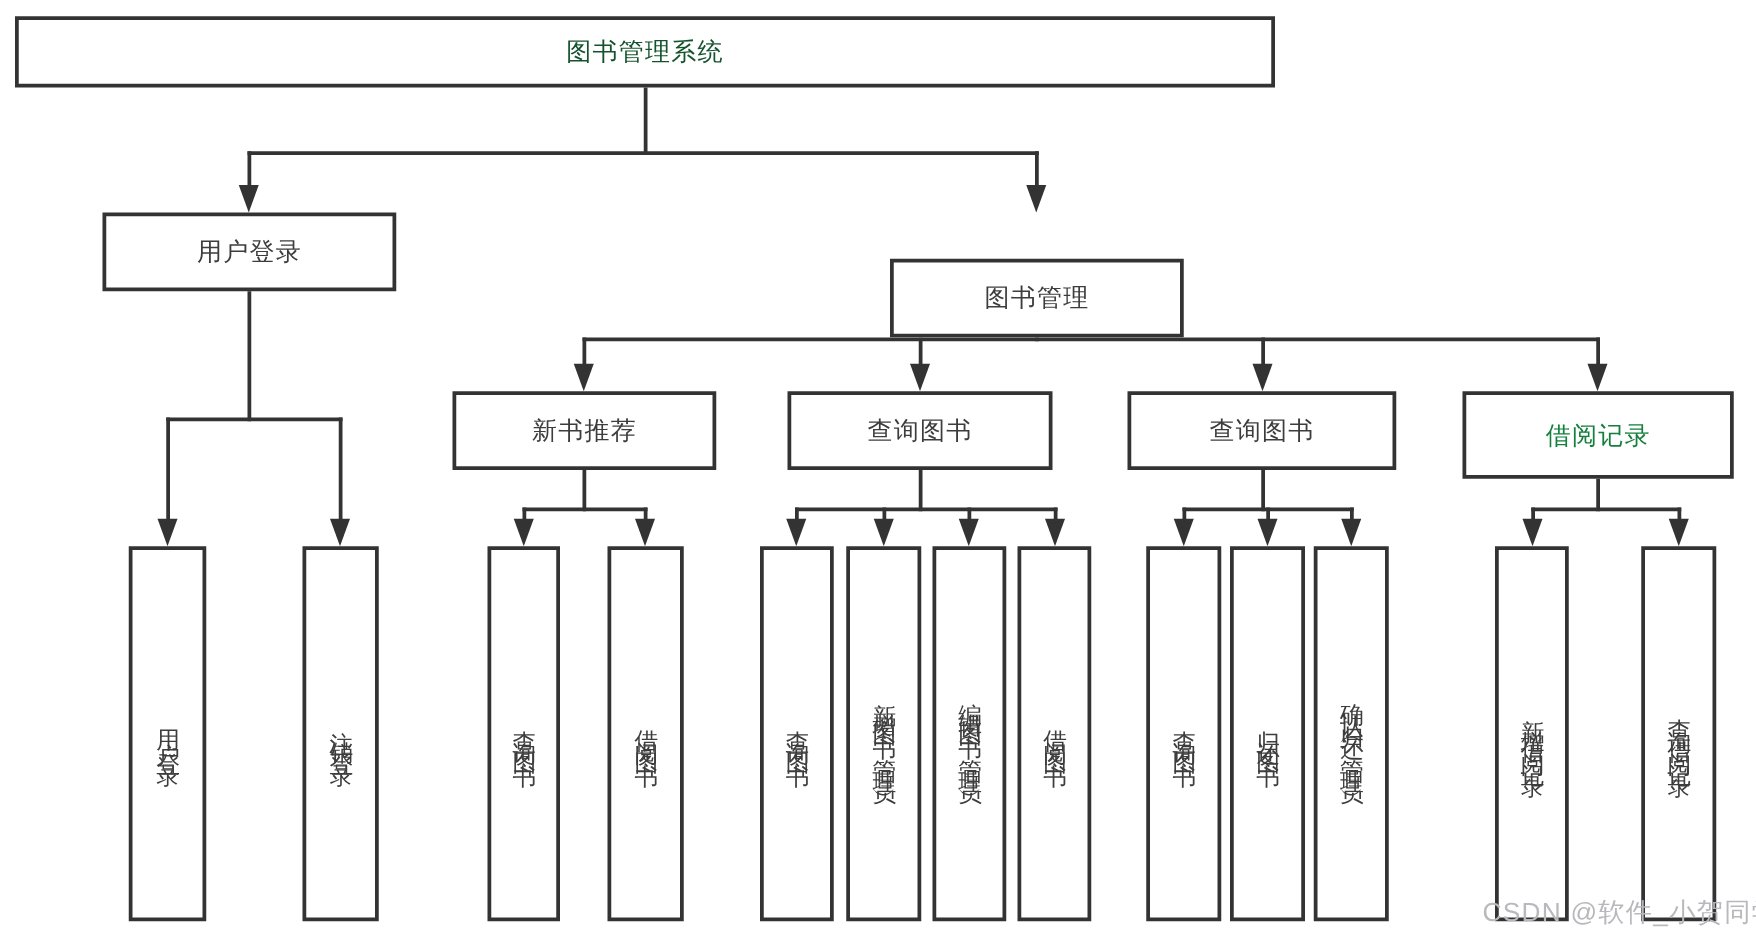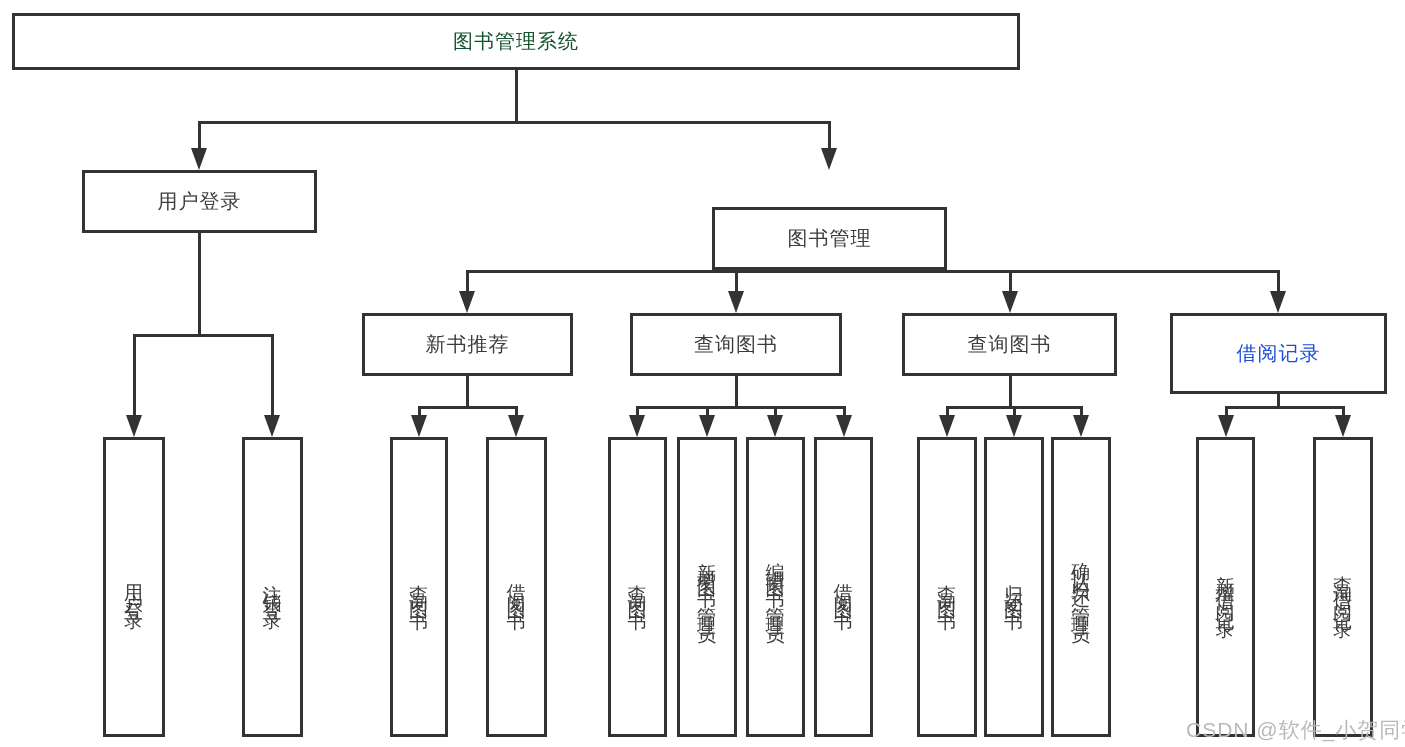--- a/index.html
+++ b/index.html
@@ -131,21 +131,21 @@
     </div>
     <div class="node h" style="left: 362px; top: 313px; width: 211px; height: 63px; border-color: rgb(51, 51, 51); color: rgb(61, 61, 61);">
       <span>新书推荐</span>
     </div>
     <div class="node h" style="left: 630px; top: 313px; width: 212px; height: 63px; border-color: rgb(51, 51, 51); color: rgb(61, 61, 61);">
       <span>查询图书</span>
     </div>
     <div class="node h" style="left: 902px; top: 313px; width: 215px; height: 63px; border-color: rgb(51, 51, 51); color: rgb(61, 61, 61);">
       <span>查询图书</span>
     </div>
-    <div class="node h" style="left: 1170px; top: 313px; width: 217px; height: 81px; border-color: rgb(51, 51, 51); color: #1d4ed8; text-align: right;">
+    <div class="node h" style="left: 1170px; top: 313px; width: 217px; height: 70px; border-color: rgb(51, 51, 51); color: #15803d; text-align: right;">
       <span>借阅记录</span>
     </div>
     <div class="node v" style="left: 103px; top: 437px; width: 62px; height: 300px; border-color: rgb(51, 51, 51); color: rgb(61, 61, 61);">
       <span>用户登录</span>
     </div>
     <div class="node v" style="left: 242px; top: 437px; width: 61px; height: 300px; border-color: rgb(51, 51, 51); color: rgb(61, 61, 61);">
       <span>注销登录</span>
     </div>
     <div class="node v" style="left: 390px; top: 437px; width: 58px; height: 300px; border-color: rgb(51, 51, 51); color: rgb(61, 61, 61);">
       <span>查询图书</span>

